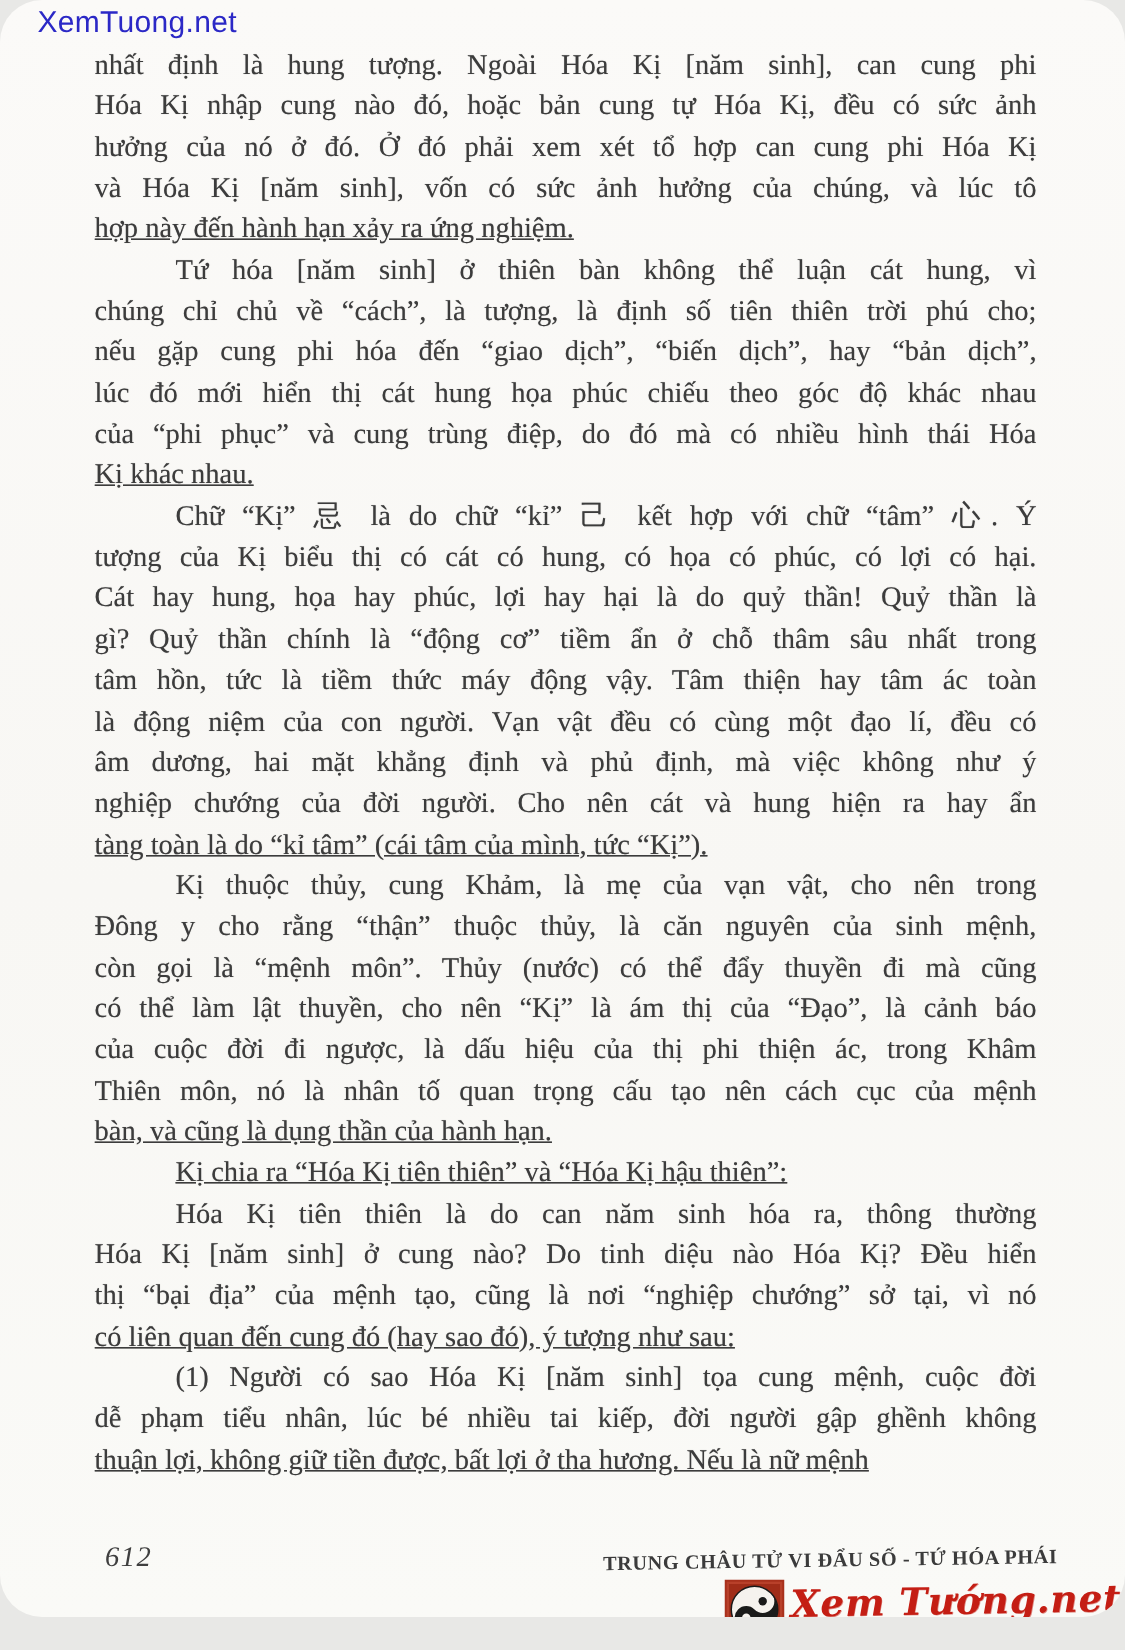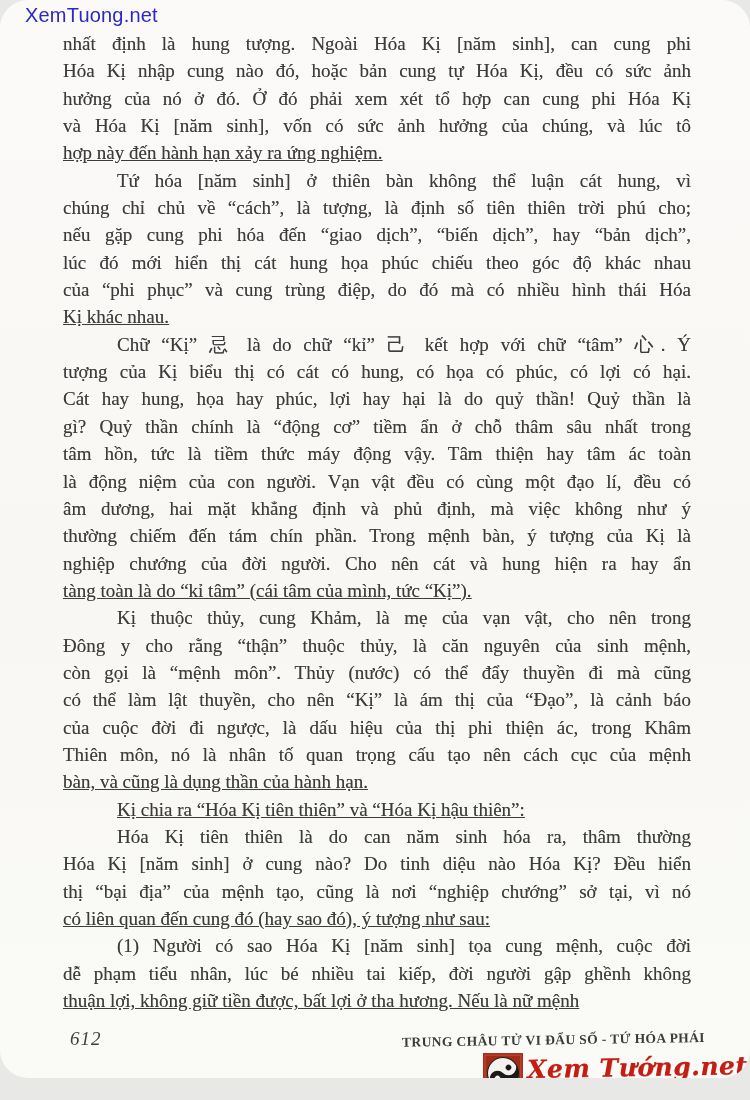--- a/index.html
+++ b/index.html
@@ -116,38 +116,37 @@
         <div class="line last">Kị khác nhau.</div>
       </div>
       <div class="para">
         <div class="line indent">Chữ “Kị” 忌 là do chữ “kỉ” 己 kết hợp với chữ “tâm” 心. Ý</div>
         <div class="line">tượng của Kị biểu thị có cát có hung, có họa có phúc, có lợi có hại.</div>
         <div class="line">Cát hay hung, họa hay phúc, lợi hay hại là do quỷ thần! Quỷ thần là</div>
         <div class="line">gì? Quỷ thần chính là “động cơ” tiềm ẩn ở chỗ thâm sâu nhất trong</div>
         <div class="line">tâm hồn, tức là tiềm thức máy động vậy. Tâm thiện hay tâm ác toàn</div>
         <div class="line">là động niệm của con người. Vạn vật đều có cùng một đạo lí, đều có</div>
         <div class="line">âm dương, hai mặt khẳng định và phủ định, mà việc không như ý</div>
-        <div class="line">thường chiếm đến tám chín phần. Trong mệnh bàn, ý tượng của Kị là</div>
         <div class="line">nghiệp chướng của đời người. Cho nên cát và hung hiện ra hay ẩn</div>
         <div class="line last">tàng toàn là do “kỉ tâm” (cái tâm của mình, tức “Kị”).</div>
       </div>
       <div class="para">
         <div class="line indent">Kị thuộc thủy, cung Khảm, là mẹ của vạn vật, cho nên trong</div>
         <div class="line">Đông y cho rằng “thận” thuộc thủy, là căn nguyên của sinh mệnh,</div>
         <div class="line">còn gọi là “mệnh môn”. Thủy (nước) có thể đẩy thuyền đi mà cũng</div>
         <div class="line">có thể làm lật thuyền, cho nên “Kị” là ám thị của “Đạo”, là cảnh báo</div>
         <div class="line">của cuộc đời đi ngược, là dấu hiệu của thị phi thiện ác, trong Khâm</div>
         <div class="line">Thiên môn, nó là nhân tố quan trọng cấu tạo nên cách cục của mệnh</div>
         <div class="line last">bàn, và cũng là dụng thần của hành hạn.</div>
       </div>
       <div class="para">
         <div class="line last indent">Kị chia ra “Hóa Kị tiên thiên” và “Hóa Kị hậu thiên”:</div>
       </div>
       <div class="para">
-        <div class="line indent">Hóa Kị tiên thiên là do can năm sinh hóa ra, thâm thường</div>
+        <div class="line indent">Hóa Kị tiên thiên là do can năm sinh hóa ra, thông thường</div>
         <div class="line">Hóa Kị [năm sinh] ở cung nào? Do tinh diệu nào Hóa Kị? Đều hiển</div>
         <div class="line">thị “bại địa” của mệnh tạo, cũng là nơi “nghiệp chướng” sở tại, vì nó</div>
         <div class="line last">có liên quan đến cung đó (hay sao đó), ý tượng như sau:</div>
       </div>
       <div class="para">
         <div class="line indent">(1) Người có sao Hóa Kị [năm sinh] tọa cung mệnh, cuộc đời</div>
         <div class="line">dễ phạm tiểu nhân, lúc bé nhiều tai kiếp, đời người gập ghềnh không</div>
         <div class="line last">thuận lợi, không giữ tiền được, bất lợi ở tha hương. Nếu là nữ mệnh</div>
       </div>
     </div>

